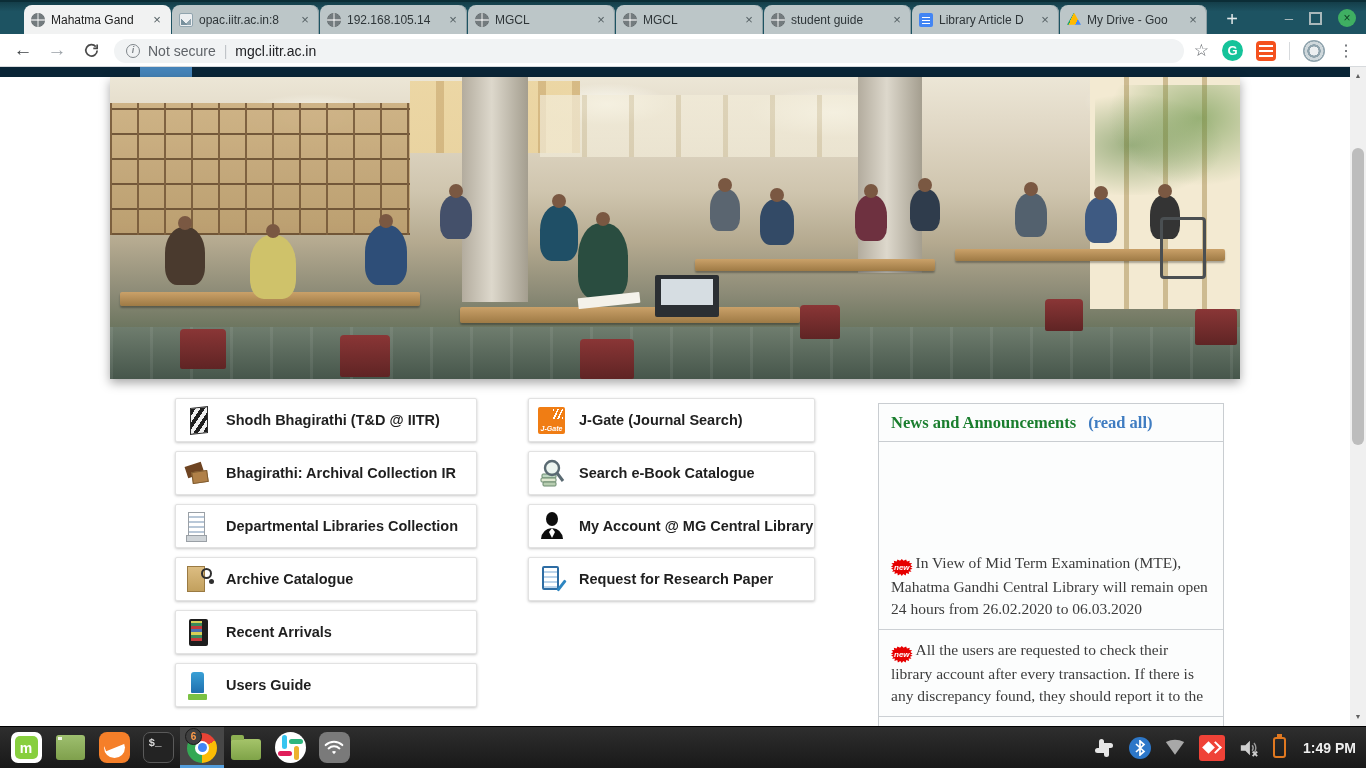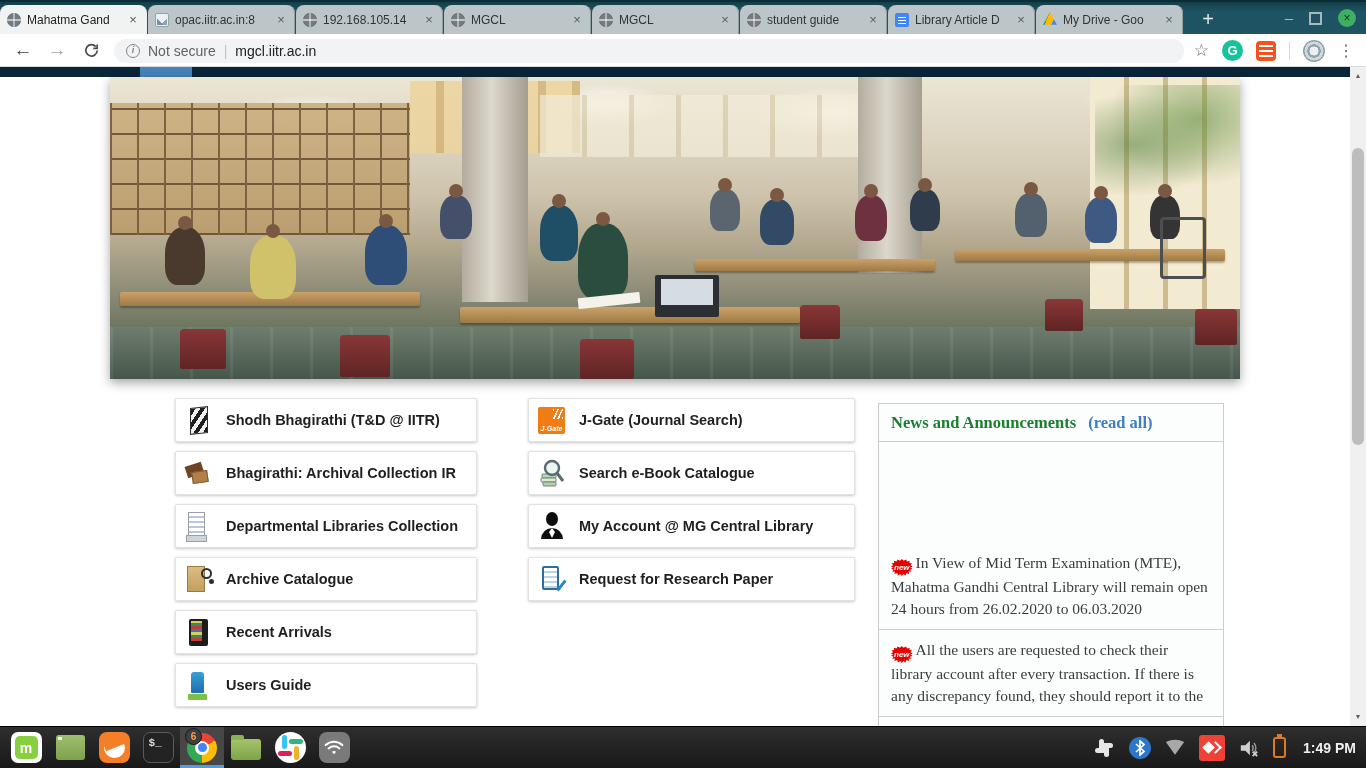--- a/index.html
+++ b/index.html
@@ -3,21 +3,21 @@
 <meta charset="utf-8">
 <style>
   html,body{margin:0;padding:0;background:#000}
   .screen{position:relative;width:1366px;height:768px;overflow:hidden;
           font-family:"Liberation Sans",sans-serif;background:#fff}
 
   
   .tabbar{position:absolute;top:0;left:0;width:1366px;height:34px;
           background:linear-gradient(#143e49,#1d5362 30%,#1d5362);border-top:2px solid #0b2d36;
           display:flex;align-items:flex-end;box-sizing:border-box}
-  .tabs{display:flex;align-items:flex-end;padding-left:0}
+  .tabs{display:flex;align-items:flex-end;padding-left:24px}
   .tab{flex:none;width:147px;height:29px;display:flex;align-items:center;gap:6px;
        padding:0 7px;box-sizing:border-box;background:#bcc6c8;color:#2e3538;
        font-size:12px;border-radius:8px 8px 0 0;margin-right:1px;cursor:pointer}
   .tab:not(.active){box-shadow:inset -1px 0 0 #8fa0a5}
   .tab.active{background:#f1f2f2;color:#222}
   .tab-title{flex:1;overflow:hidden;white-space:nowrap}
   .tab-close{flex:none;font-size:13px;color:#556064;width:14px;text-align:center}
   .fav{flex:none;width:14px;height:14px;position:relative}
   .fav-globe{border-radius:50%;
      background:linear-gradient(transparent 44%,rgba(255,255,255,.55) 44% 56%,transparent 56%),
@@ -103,21 +103,21 @@
   .pp{border-radius:45% 45% 30% 30%}
   .pp::before{content:"";position:absolute;top:-11px;left:50%;transform:translateX(-50%);
       width:14px;height:14px;border-radius:50%;background:#7a5842}
   .lp{width:64px;height:42px;background:#2b2f33;border-radius:2px}
   .lp::before{content:"";position:absolute;inset:4px 6px 12px 6px;background:#d6dde2}
   .paper{background:#f4f2ea;transform:rotate(-6deg);border-radius:1px}
 
   
   .colwrap{position:absolute;display:flex;flex-direction:column;gap:9px}
   .colwrap1{left:175px;top:331px;width:302px}
-  .colwrap2{left:528px;top:331px;width:327px}
+  .colwrap2{left:528px;top:331px;width:287px}
   .quickbtn{height:44px;display:flex;align-items:center;gap:14px;padding:0 9px;box-sizing:border-box;
             background:#fff;border:1px solid #e2e2e2;border-radius:2px;cursor:pointer;
             box-shadow:0 1px 3px rgba(0,0,0,.22)}
   .qlabel{font-weight:bold;font-size:14.5px;color:#1f1f1f;white-space:nowrap}
   .qlabel.linkblue{color:#2f5f8f}
   .qicon{flex:none;width:27px;height:32px;position:relative;display:flex;align-items:center;justify-content:center}
   .qicon::before,.qicon::after{position:absolute;box-sizing:border-box}
   .icon-shodh::before{content:"";width:18px;height:27px;border:1px solid #2c2c2c;transform:skewY(-6deg);
       background:repeating-linear-gradient(125deg,#1e1e1e 0 4px,#efefef 4px 8px)}
   .icon-archival::before{content:"";width:17px;height:12px;background:#6e4422;transform:rotate(-18deg);left:1px;top:7px}

